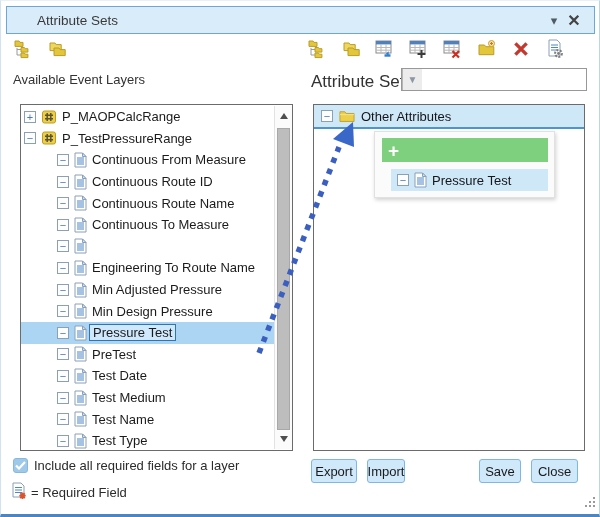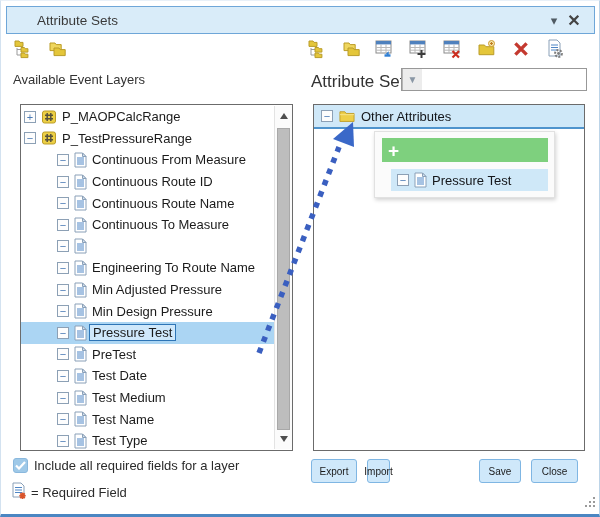--- a/index.html
+++ b/index.html
@@ -76,22 +76,22 @@
   
   .arrow-overlay{position:absolute;left:0;top:0;width:600px;height:517px;pointer-events:none;}
   
   .chk{position:absolute;left:12px;top:457px;width:15px;height:15px;border-radius:3px;
     background:#9fc9e8;border:1px solid #8ab8dd;display:flex;align-items:center;justify-content:center;}
   .chk-label{position:absolute;left:33px;top:457px;font-size:13px;color:#2b2b2b;}
   .legend-icon{position:absolute;left:10px;top:481px;}
   .legend-label{position:absolute;left:30px;top:484px;font-size:13px;color:#2b2b2b;}
   .btn{
     position:absolute;top:458px;height:24px;background:#cfe8fa;border:1px solid #7fb6e3;
-    border-radius:3px;font-size:10px;color:#1a1a1a;display:flex;align-items:center;justify-content:center;
-    font-family:"Liberation Sans", sans-serif;padding:0 10px;
+    border-radius:3px;font-size:13px;color:#1a1a1a;display:flex;align-items:center;justify-content:center;
+    font-family:"Liberation Sans", sans-serif;padding:0 18px;
   }
   .btn-export{left:310px;width:46px;}
   .btn-import{left:366px;width:23px;}
   .btn-save{left:478px;width:42px;}
   .btn-close{left:530px;width:47px;}
   .resize-grip{position:absolute;right:3px;bottom:2px;}
 </style>
 </head>
 <body>
 

